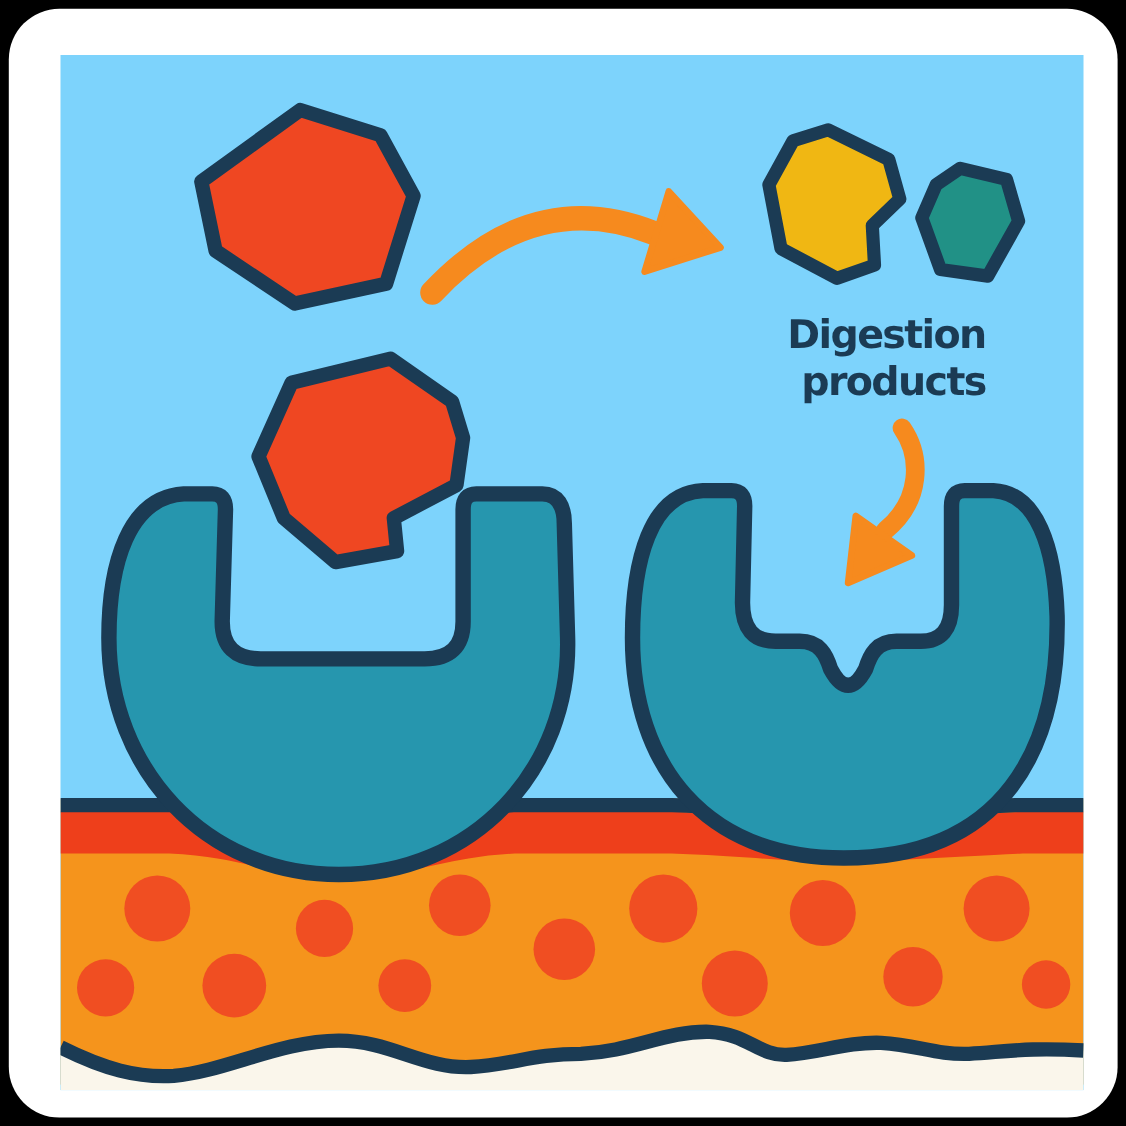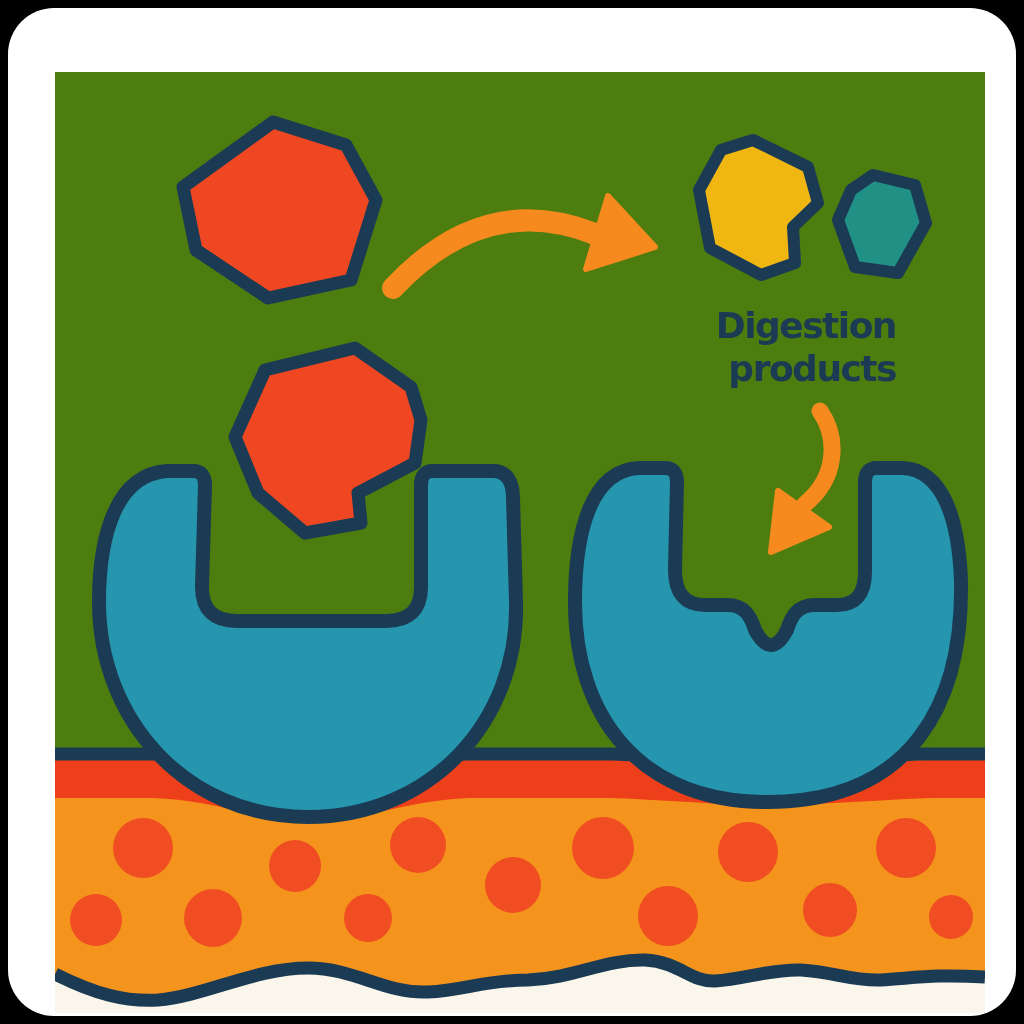--- a/index.html
+++ b/index.html
@@ -8,22 +8,21 @@
     background:#000;
     font-family:"DejaVu Sans","Liberation Sans",sans-serif;
     position:relative;overflow:hidden;
   }
   .card{
     position:absolute;left:8px;top:8px;width:1008px;height:1008px;
     background:#fff;border-radius:46px;
   }
   .canvas{
     position:absolute;left:47px;top:42px;width:930px;height:941px;
-    background:#4d7c0f;
-    margin-top:22px;
+    background:#7dd3fc;
   }
   .canvas svg{display:block;width:930px;height:941px;}
   text.caption{
     font-family:"DejaVu Sans","Liberation Sans",sans-serif;
     font-weight:bold;
     font-size:36px;
     letter-spacing:-1.5px;
   }
 </style>
 </head>

